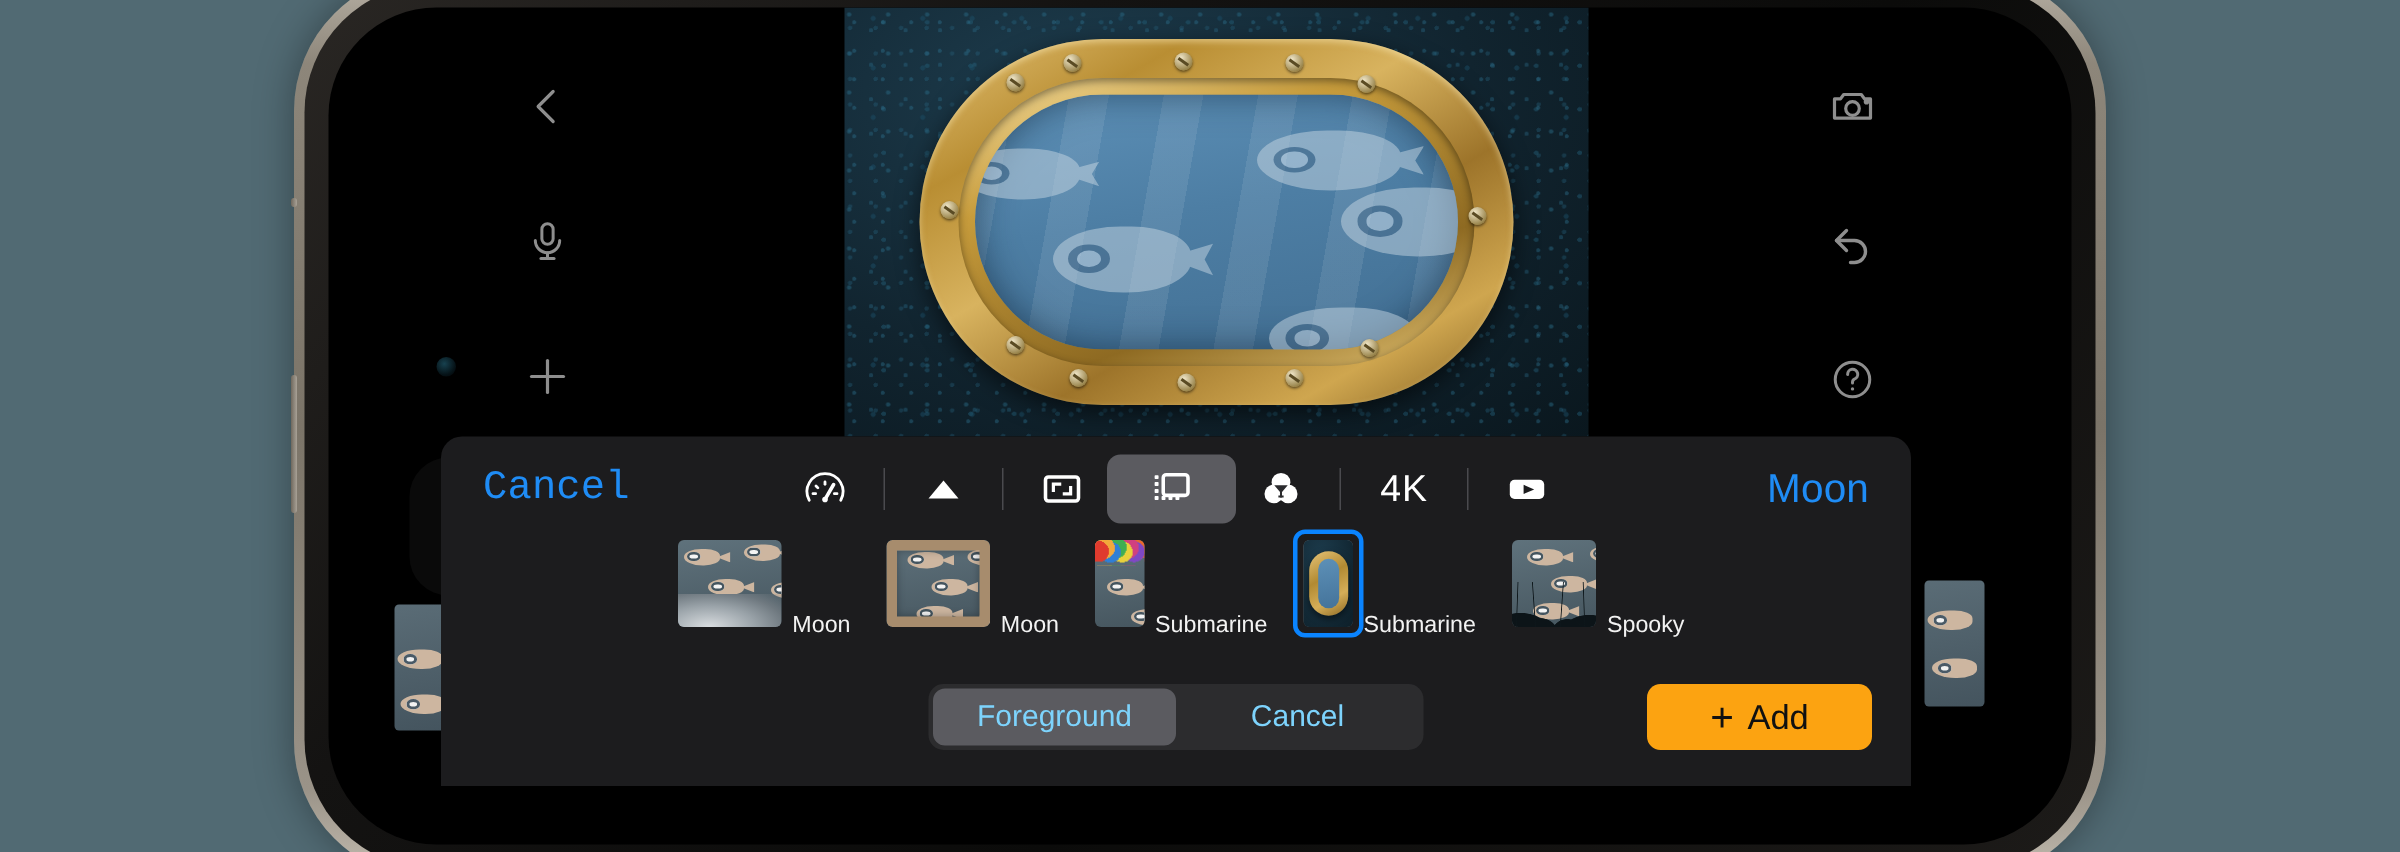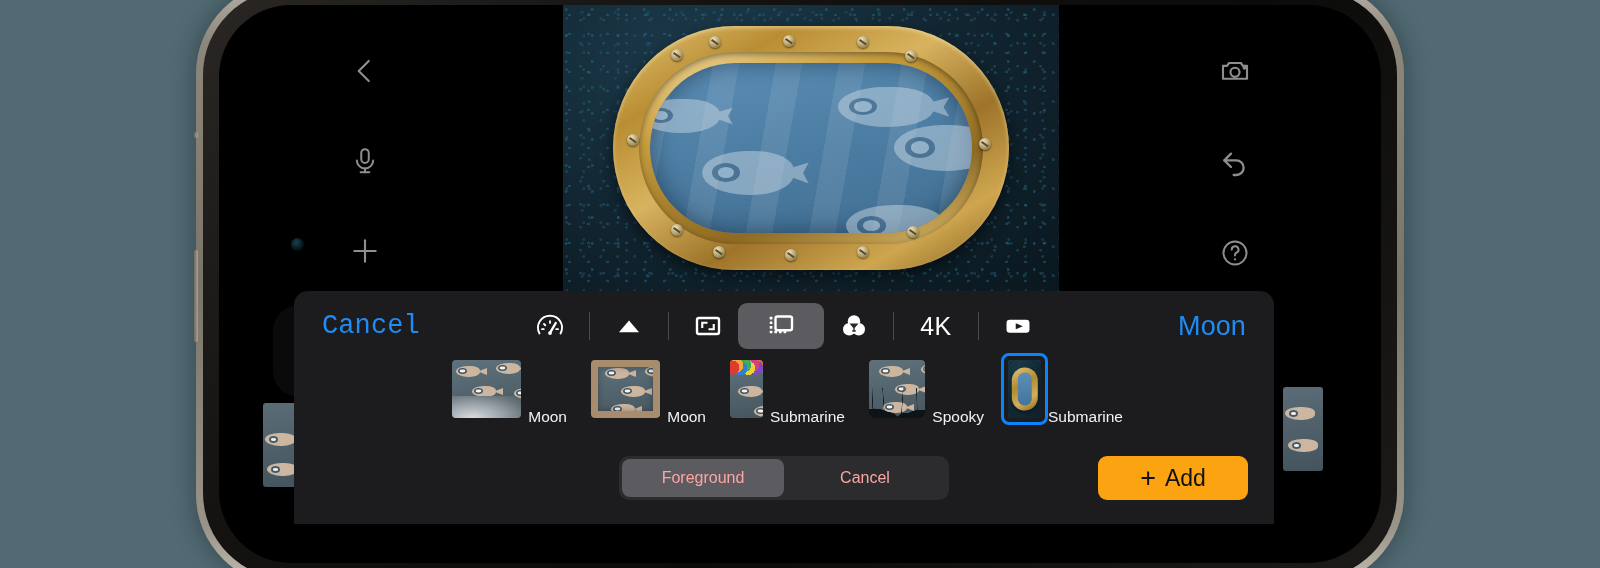--- a/index.html
+++ b/index.html
@@ -284,21 +284,21 @@
   .bottom-row {
     position:absolute; left:0; right:0; top:163px; height:56px;
   }
   .segmented {
     position:absolute; left:50%; transform:translateX(-50%); top:2px;
     width:330px; height:44px; border-radius:10px; background:#2c2c2e;
     display:flex; padding:3px; gap:0;
   }
   .seg {
     flex:1; display:flex; align-items:center; justify-content:center;
-    color:#fca5a5; font-size:16px; border-radius:8px; cursor:pointer;
+    color:#7dd3fc; font-size:20px; border-radius:8px; cursor:pointer;
   }
   .seg.active { background:#5b5b60; }
   #add-button {
     position:absolute; right:26px; top:2px;
     width:150px; height:44px; border-radius:9px; background:#fca311;
     display:flex; align-items:center; justify-content:center; gap:9px;
     color:#111; font-size:23px; cursor:pointer; border:none;
     font-family:"Liberation Sans", sans-serif;
   }
   .plus-g { font-size:27px; line-height:1; font-weight:400; }
@@ -531,48 +531,48 @@
               <div class="tfish" style="left:48px;top:22px;"></div>
           <div class="tfish" style="left:84px;top:28px;"></div>
               <div class="tfish" style="left:24px;top:46px;"></div>
           <div class="tfish" style="left:66px;top:48px;"></div>
           <div class="deco-balloons"></div>
         </div>
           </div>
         <div class="thumb-label">Submarine</div>
       </div>
 
+      <div class="thumb-cell selected">
+        <div class="thumb-frame">
+            <div class="thumb-img">
+          <div class="sub-th"></div>
+          <div class="sub-ring">
+            <div class="sub-glass"></div>
+          </div>
+        </div>
+          </div>
+        <div class="thumb-label">Submarine</div>
+      </div>
+
       <div class="thumb-cell">
         <div class="thumb-frame">
             <div class="thumb-img">
           <div class="tfish" style="left:10px;top:6px;"></div>
               <div class="tfish" style="left:52px;top:4px;"></div>
           <div class="tfish" style="left:86px;top:10px;"></div>
               <div class="tfish" style="left:26px;top:24px;"></div>
           <div class="tfish" style="left:66px;top:26px;"></div>
               <div class="tfish" style="left:14px;top:42px;"></div>
           <div class="tfish" style="left:56px;top:44px;"></div>
           <div class="deco-spooky"></div>
         </div>
           </div>
         <div class="thumb-label">Spooky</div>
       </div>
 
-      <div class="thumb-cell selected">
-        <div class="thumb-frame">
-            <div class="thumb-img">
-          <div class="sub-th"></div>
-          <div class="sub-ring">
-            <div class="sub-glass"></div>
-          </div>
-        </div>
-          </div>
-        <div class="thumb-label">Submarine</div>
-      </div>
-
 
 
     </div>
 
     <div class="bottom-row">
       <div class="segmented">
         <div class="seg active">Foreground</div>
         <div class="seg">Cancel</div>
       </div>
       <button id="add-button">

